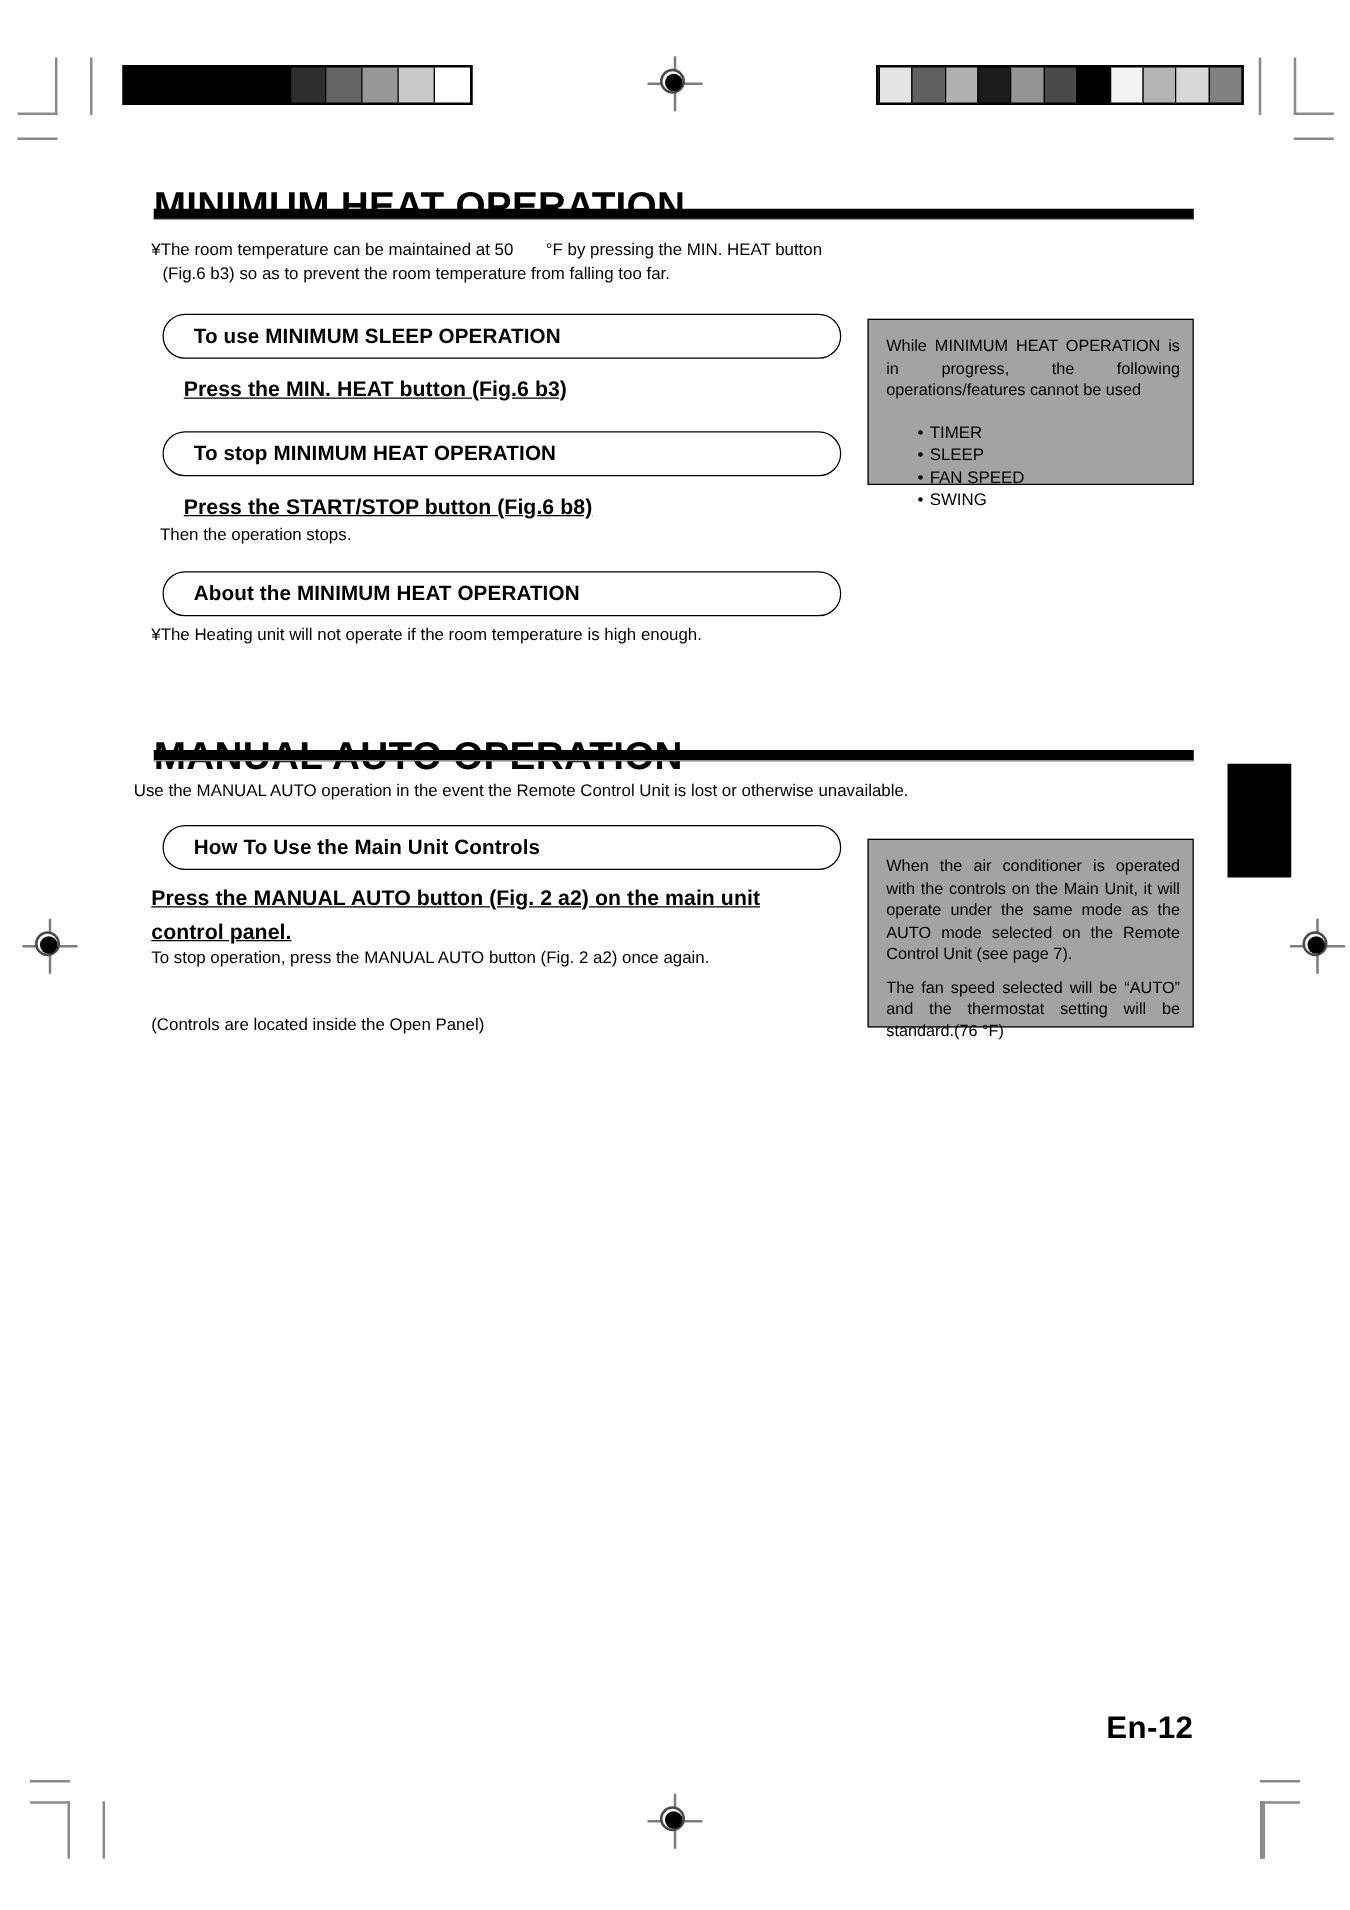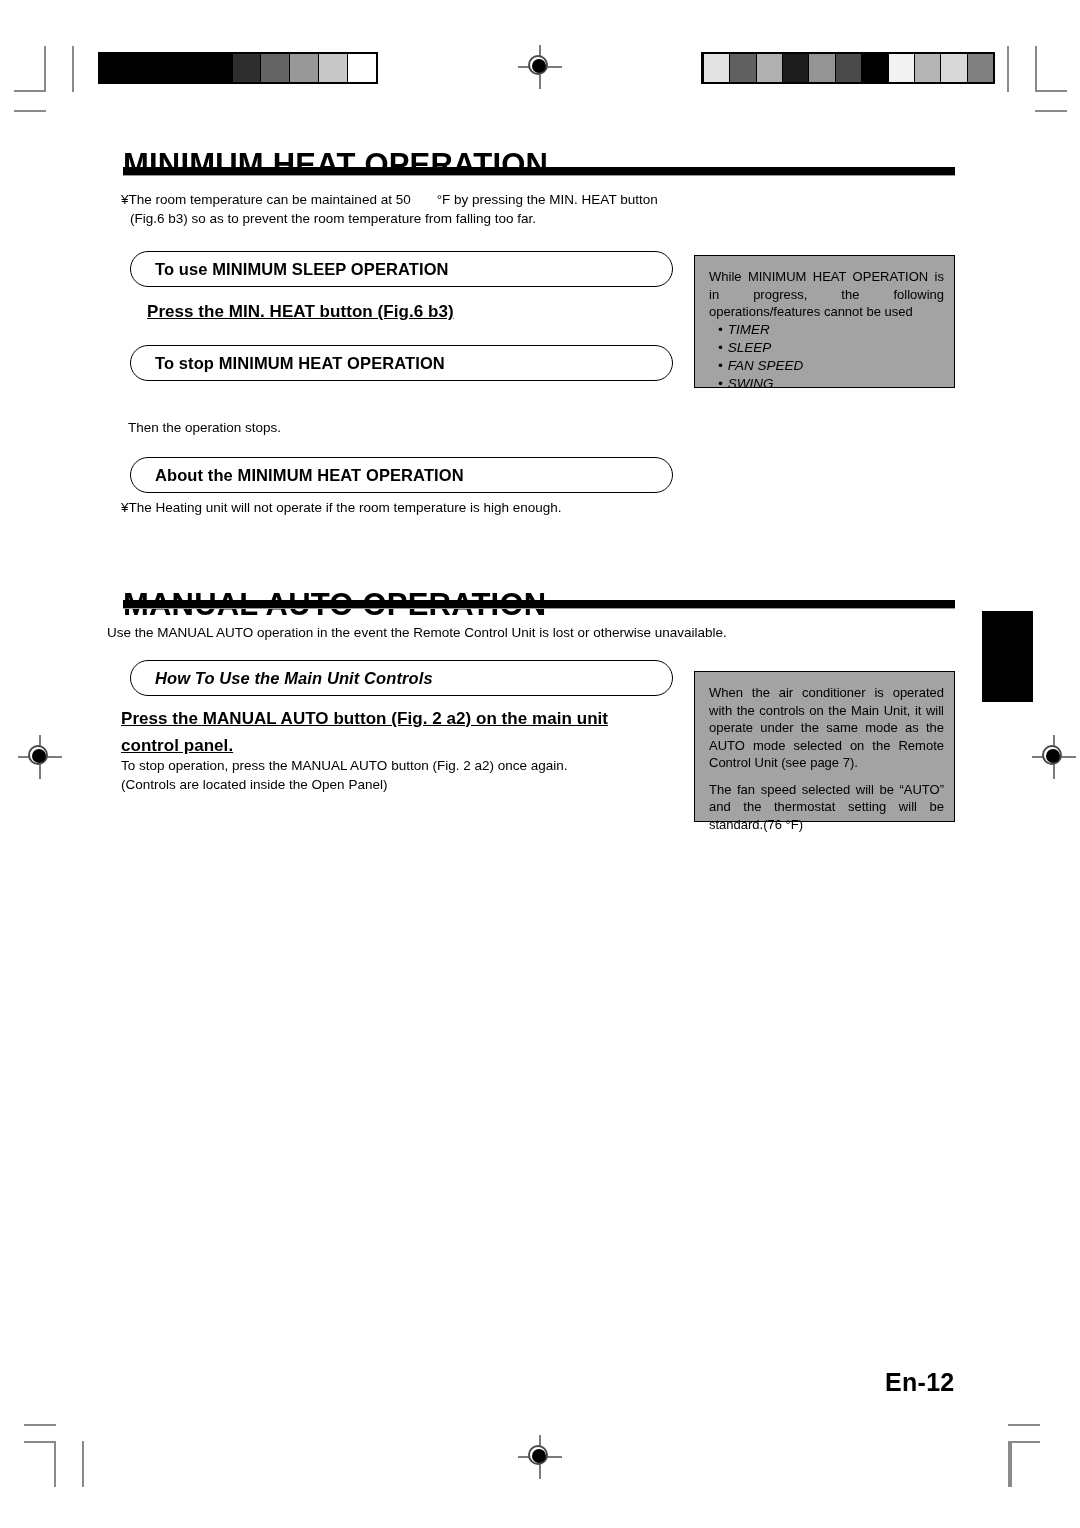--- a/index.html
+++ b/index.html
@@ -120,24 +120,23 @@
     background: #a3a3a3;
     padding: 12px 10px 10px 14px;
   }
   .note-box p {
     margin: 0;
     font-size: 13px;
     line-height: 17.5px;
   }
   .note-box p.just { text-align: justify; }
   .note-box ul {
-    margin: 0;
+    margin: 16px;
     padding: 0;
     list-style: none;
-    font-style: italic;
   }
   .note-box ul li {
     font-size: 13.5px;
     line-height: 18px;
     padding-left: 9px;
   }
   .note-box ul li::before {
     content: "\2022";
     margin-right: 5px;
   }
@@ -239,20 +238,21 @@
   </div>
 
   <div class="round-box" style="left:130px; top:251px; width:543px; height:36px;">
     <span class="rb-label">To use MINIMUM SLEEP OPERATION</span>
   </div>
   <div class="bold-line" style="left:147px; top:299px; width:620px;">Press the MIN. HEAT button (Fig.6 b3)</div>
 
   <div class="round-box" style="left:130px; top:345px; width:543px; height:36px;">
     <span class="rb-label">To stop MINIMUM HEAT OPERATION</span>
   </div>
+  <div class="bold-line" style="left:147px; top:393px; width:620px;">Press the START/STOP button (Fig.6 b8)</div>
   <div class="body-text" style="left:128px; top:418px; width:620px;">Then the operation stops.</div>
 
   <div class="round-box" style="left:130px; top:457px; width:543px; height:36px;">
     <span class="rb-label">About the MINIMUM HEAT OPERATION</span>
   </div>
   <div class="body-text" style="left:121px; top:498px; width:720px;">¥The Heating unit will not operate if the room temperature is high enough.</div>
 
   <div class="note-box" style="left:694px; top:255px; width:261px; height:133px;">
     <p class="just">While MINIMUM HEAT OPERATION is in progress, the following operations/features cannot be used</p>
     <ul>
@@ -261,32 +261,32 @@
       <li>FAN SPEED</li>
       <li>SWING</li>
     </ul>
   </div>
 
   <h1 class="section-title" style="left:123px; top:568px;">MANUAL AUTO OPERATION</h1>
   <div class="title-rule" style="left:123px; top:600px; width:832px; height:8px;"></div>
 
   <div class="body-text" style="left:107px; top:623px; width:800px;">Use the MANUAL AUTO operation in the event the Remote Control Unit is lost or otherwise unavailable.</div>
 
-  <div class="round-box" style="left:130px; top:660px; width:543px; height:36px;font-style:italic;">
+  <div class="round-box" style="left:130px; top:660px; width:543px; height:36px;">
     <span class="rb-label">How To Use the Main Unit Controls</span>
   </div>
 
   <div class="bold-line" style="left:121px; top:705px; width:580px; line-height:27px;">
     <span>Press the MANUAL AUTO button  (Fig. 2 a2) on the main unit</span><br>
     <span>control panel.</span>
   </div>
 
   <div class="body-text" style="left:121px; top:756px; width:620px;">
     <span style="display:block;">To stop operation, press the MANUAL AUTO button (Fig. 2 a2) once again.</span>
-    <span style="display:block;">(Controls are located inside the Open Panel)</span>
+    <span style="display:block;margin-top:35px;">(Controls are located inside the Open Panel)</span>
   </div>
 
   <div class="note-box" style="left:694px; top:671px; width:261px; height:151px;">
     <p class="just">When the air conditioner is operated with the controls on the Main Unit, it will operate under the same mode as the AUTO mode selected on the Remote Control Unit (see page 7).</p>
     <div class="spacer"></div>
     <p class="just">The fan speed selected will be  “AUTO” and the thermostat setting will be standard.(76 °F)</p>
   </div>
 
   <div id="page-number" style="left:885px; top:1368px;">En-12</div>
 

